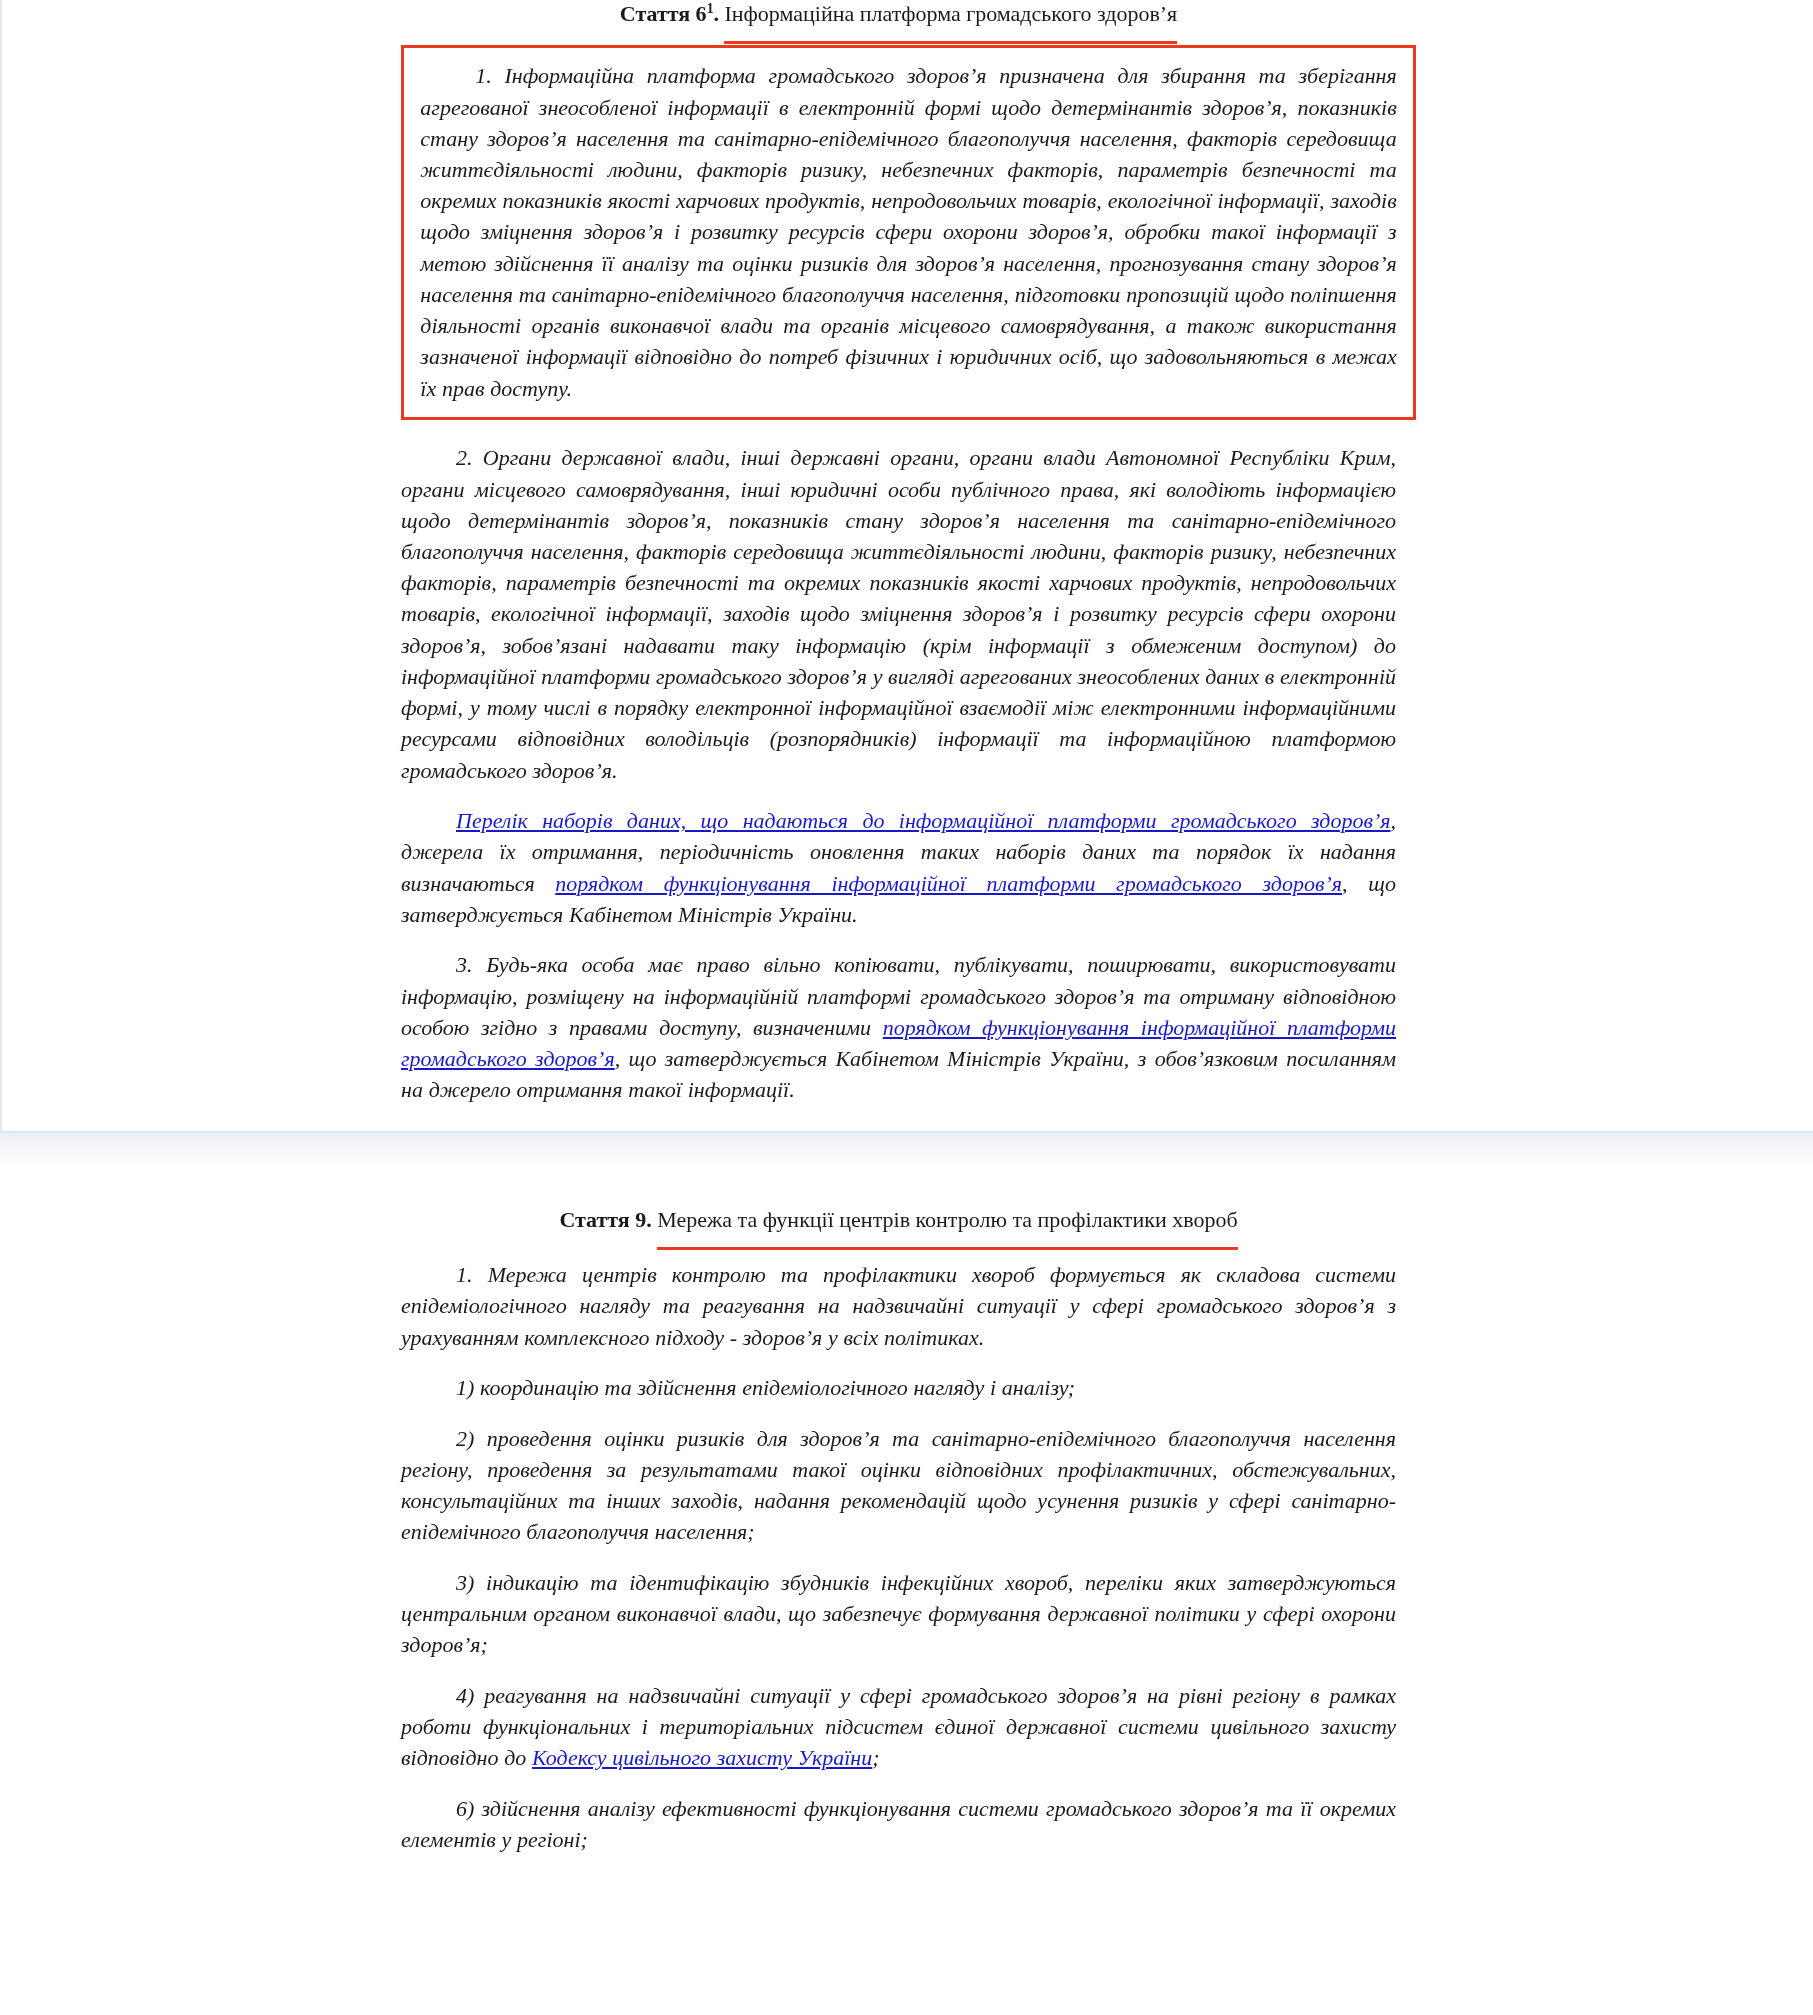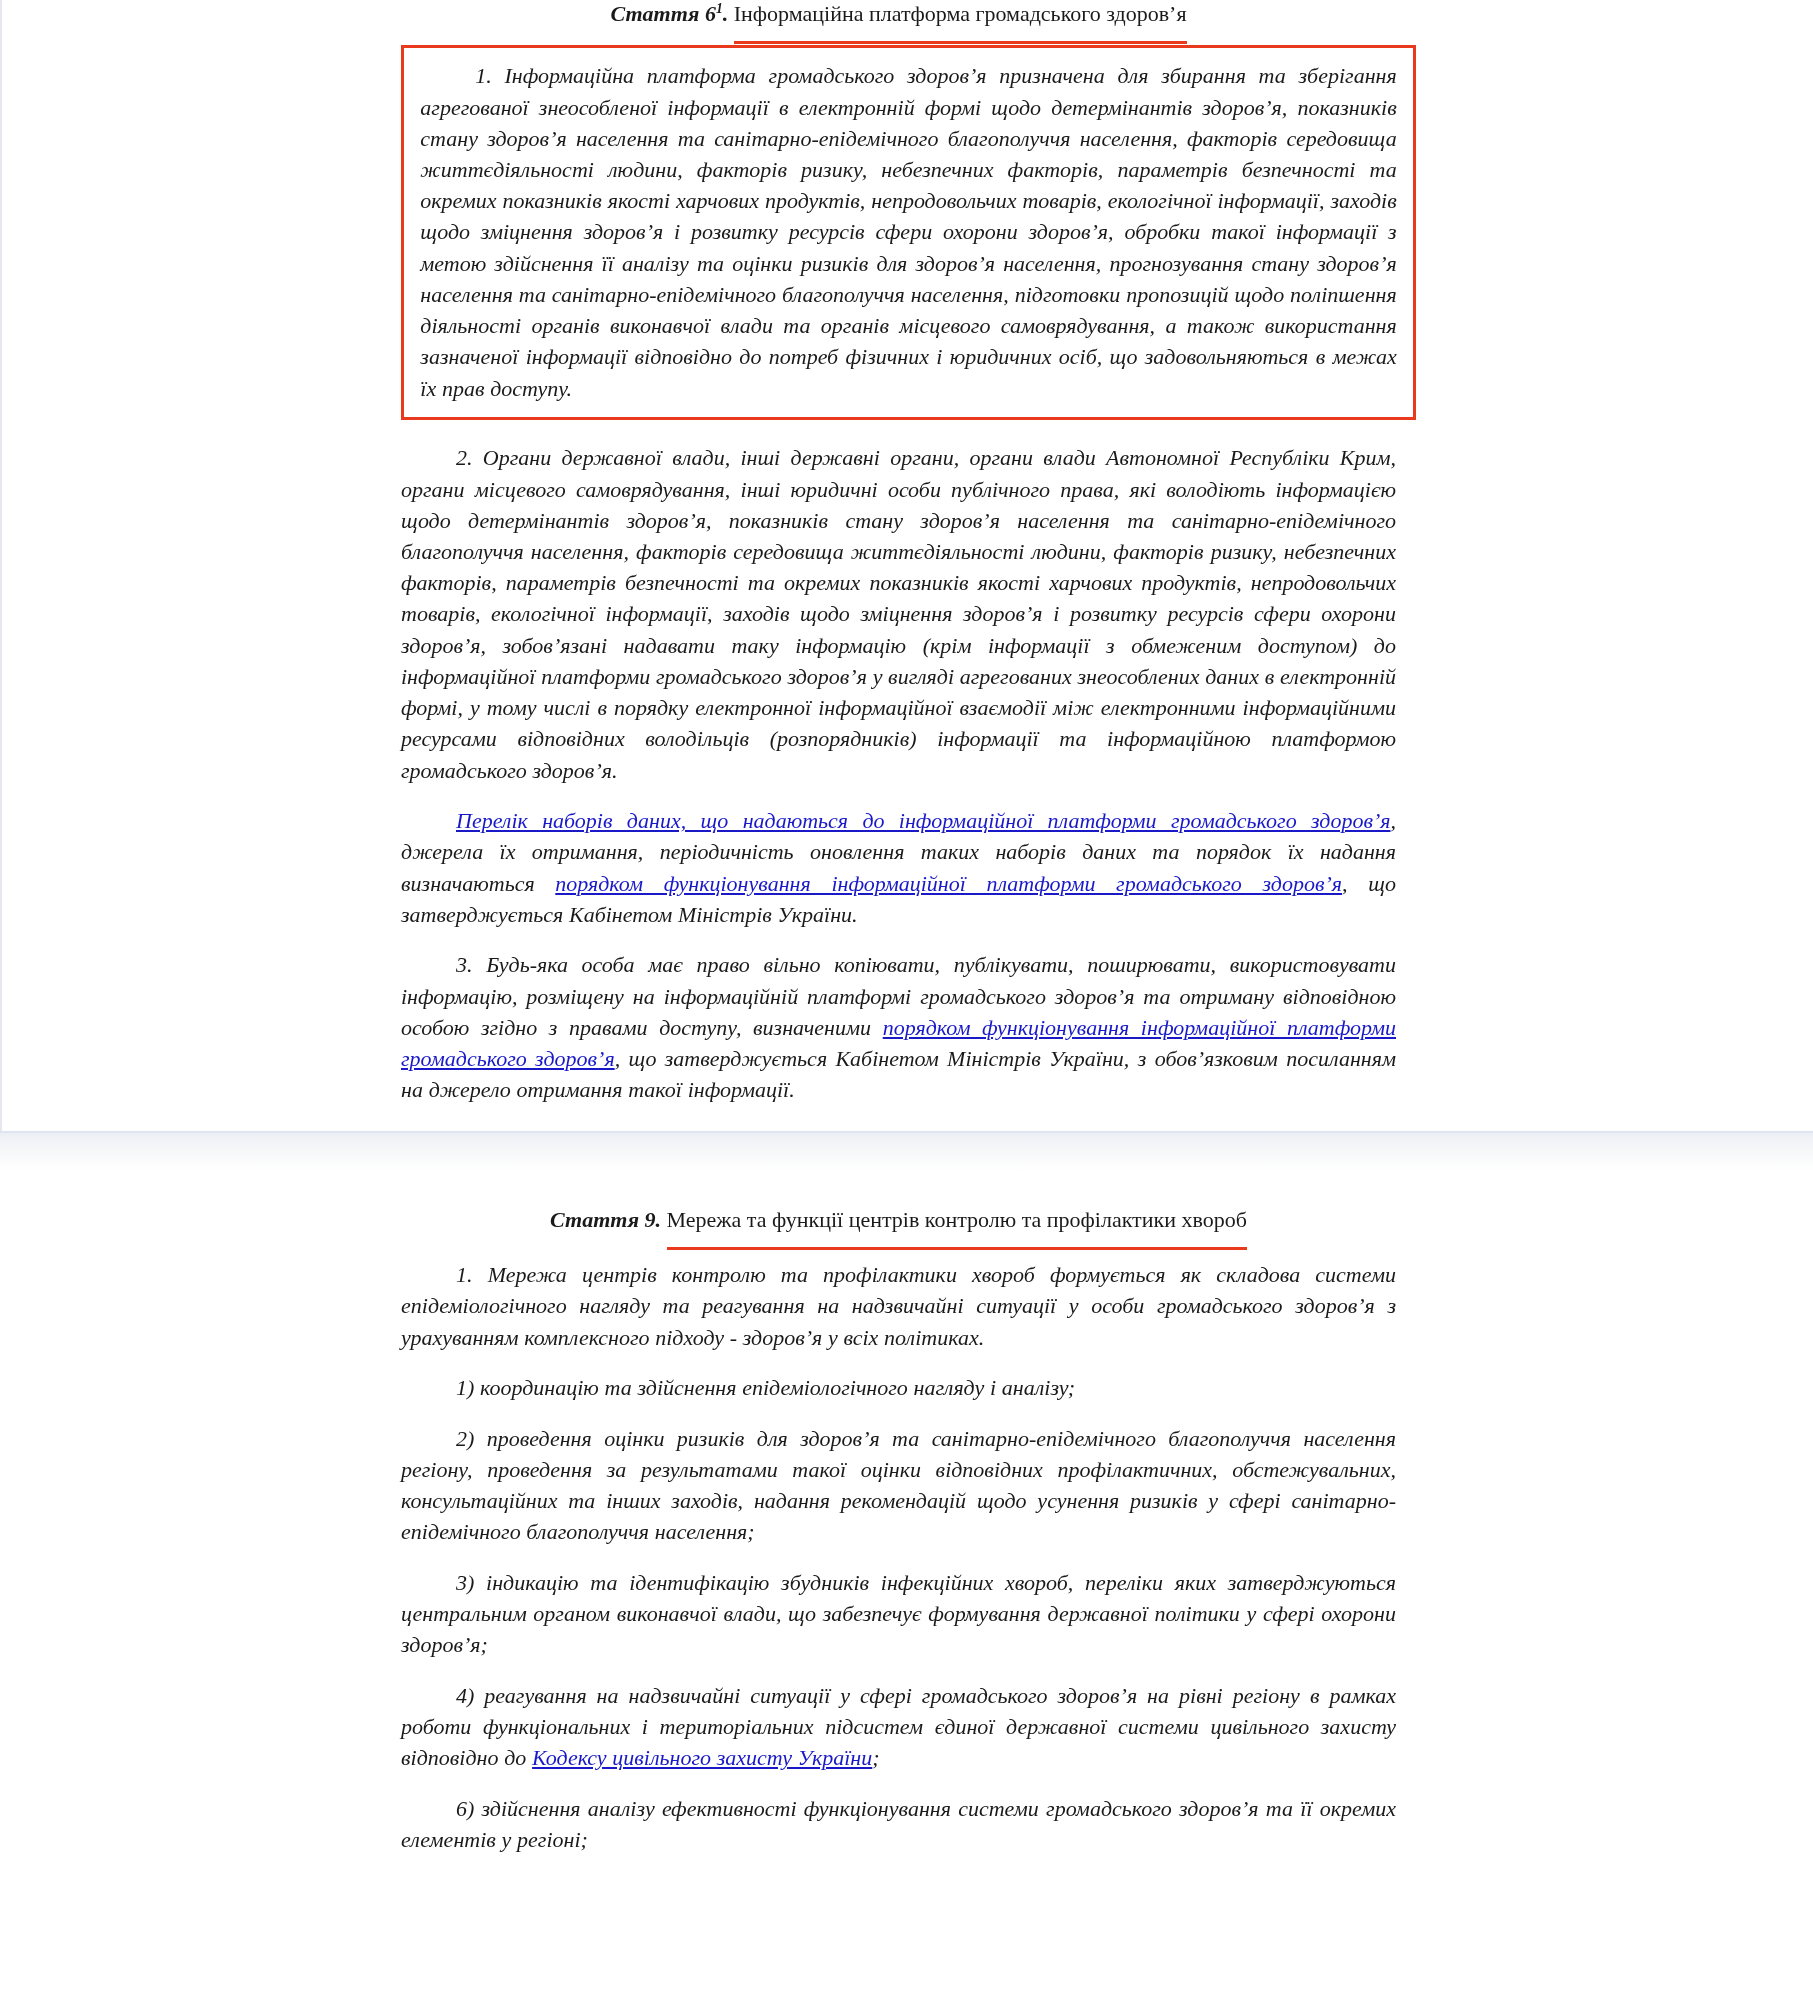--- a/index.html
+++ b/index.html
@@ -84,21 +84,20 @@
   .article-head {
     width: 995px;
     margin: 0 auto 0 401px;
     font-size: 22px;
     line-height: 1.3;
     text-align: center;
     padding-bottom: 3px;
   }
   .article-head .num {
     font-weight: bold;
-    font-style: italic;
   }
   .article-head .num sup {
     font-size: 0.62em;
     vertical-align: super;
     font-weight: bold;
   }
   .article-head .title {
     border-bottom: 3.7px solid #ea3a1e;
     padding-bottom: 15px;
   }
@@ -175,21 +174,21 @@
 
     <div class="article-head">
       <span class="num">Стаття 9.</span>
       <span class="title">Мережа та функції центрів контролю та профілактики хвороб</span>
     </div>
 
     <div class="gap-med"></div>
 
     <div class="col">
 
-      <p class="para redunder-lines"><span>1. Мережа центрів контролю та профілактики хвороб формується </span><span class="ul">як складова системи епідеміологічного нагляду та реагування на надзвичайні ситуації у особи громадського здоров’я з урахуванням комплексного підходу - здоров’я у всіх політиках.</span></p>
+      <p class="para redunder-lines"><span>1. Мережа центрів контролю та профілактики хвороб формується </span><span class="ul">як складова системи епідеміологічного нагляду та реагування на надзвичайні ситуації у сфері громадського здоров’я з урахуванням комплексного підходу - здоров’я у всіх політиках.</span></p>
 
 
       <p class="para">1) координацію та здійснення епідеміологічного нагляду і аналізу;</p>
 
       <p class="para">2) проведення оцінки ризиків для здоров’я та санітарно-епідемічного благополуччя населення регіону, проведення за результатами такої оцінки відповідних профілактичних, обстежувальних, консультаційних та інших заходів, надання рекомендацій щодо усунення ризиків у сфері санітарно-епідемічного благополуччя населення;</p>
 
       <p class="para">3) індикацію та ідентифікацію збудників інфекційних хвороб, переліки яких затверджуються центральним органом виконавчої влади, що забезпечує формування державної політики у сфері охорони здоров’я;</p>
 
       <p class="para"><span>4) реагування на надзвичайні ситуації у сфері громадського здоров’я на рівні регіону в рамках роботи функціональних і територіальних підсистем єдиної державної системи цивільного захисту відповідно до </span><a class="link">Кодексу цивільного захисту України</a><span>;</span></p>
 

